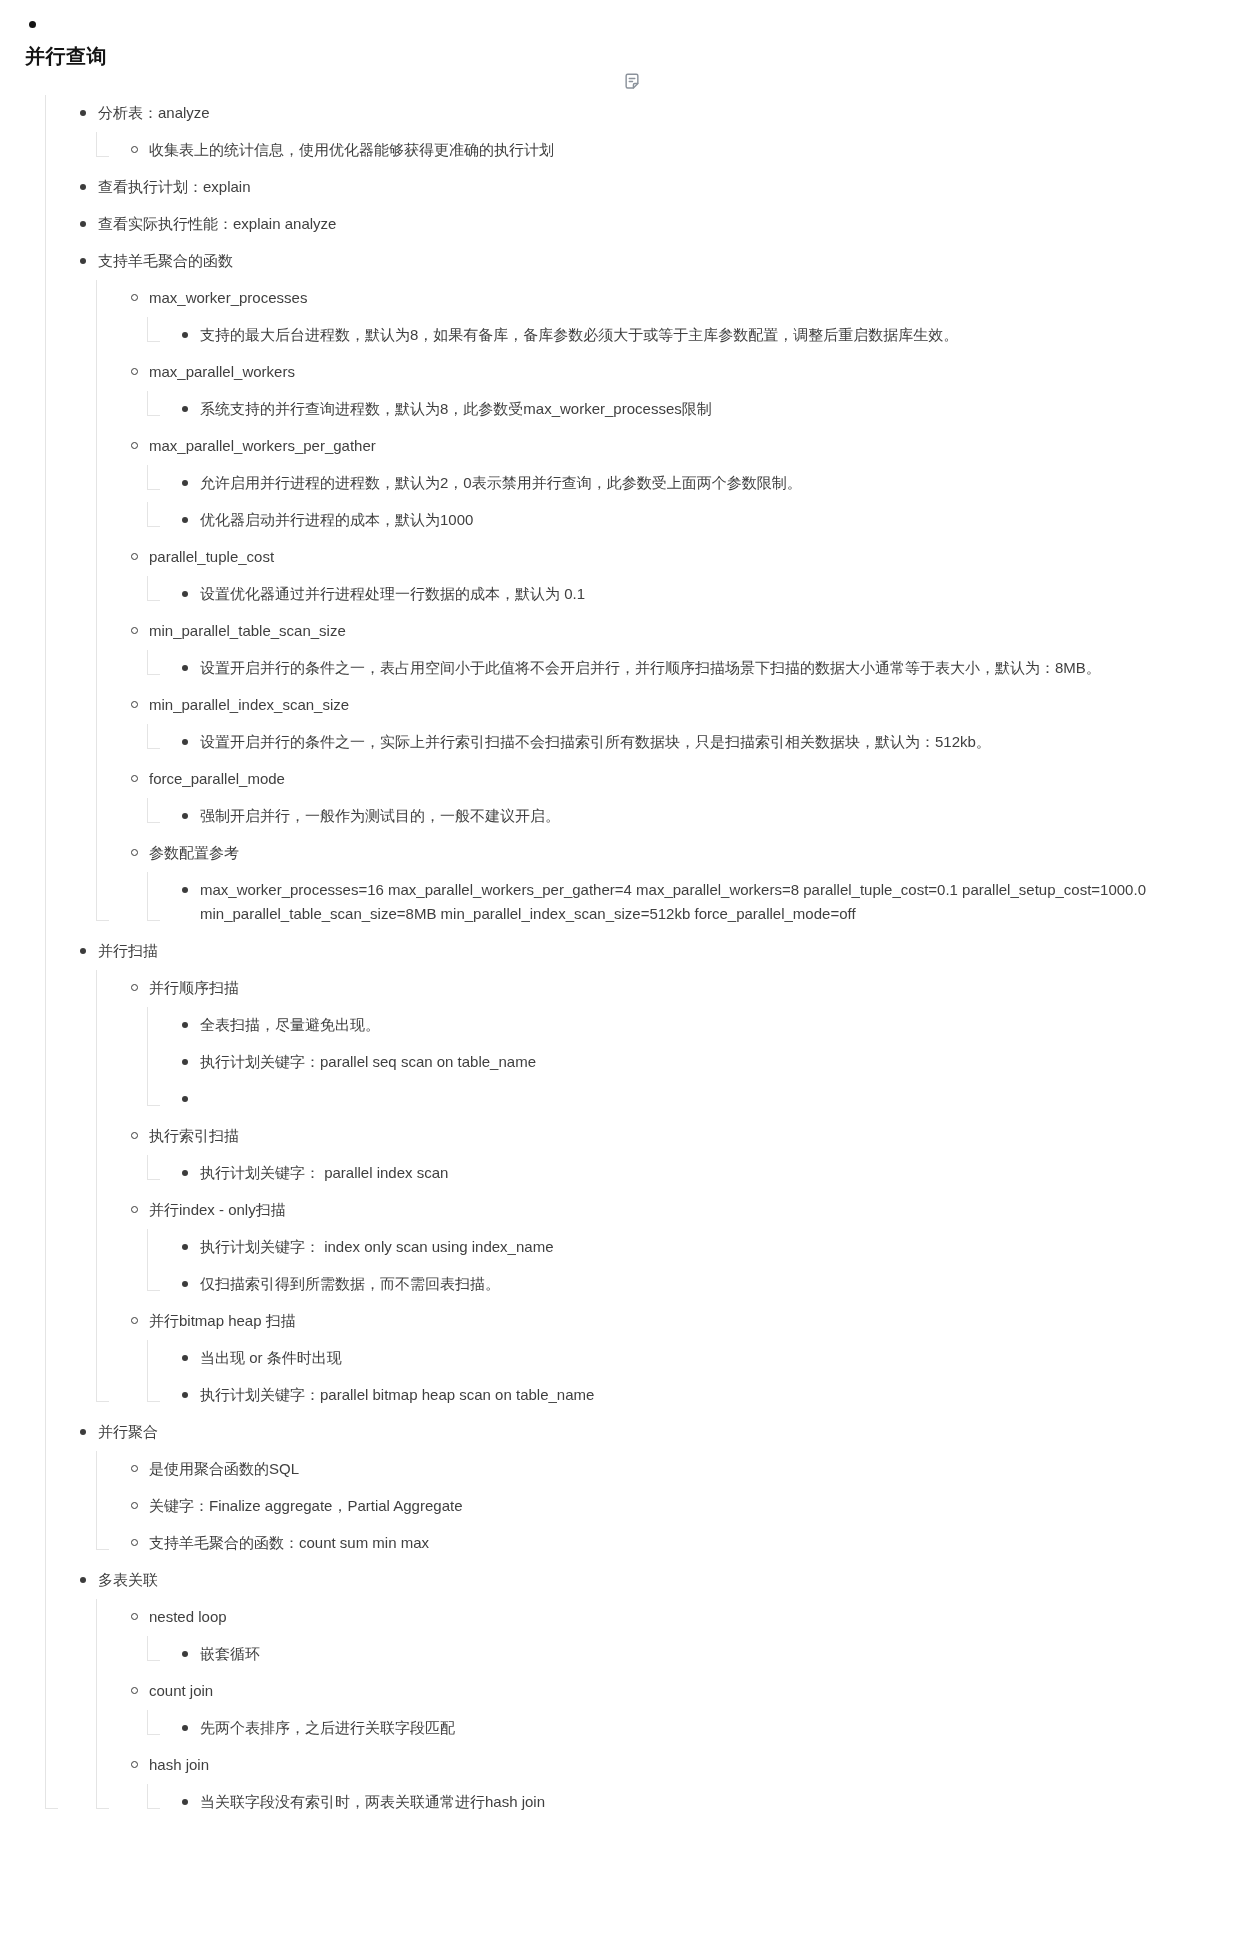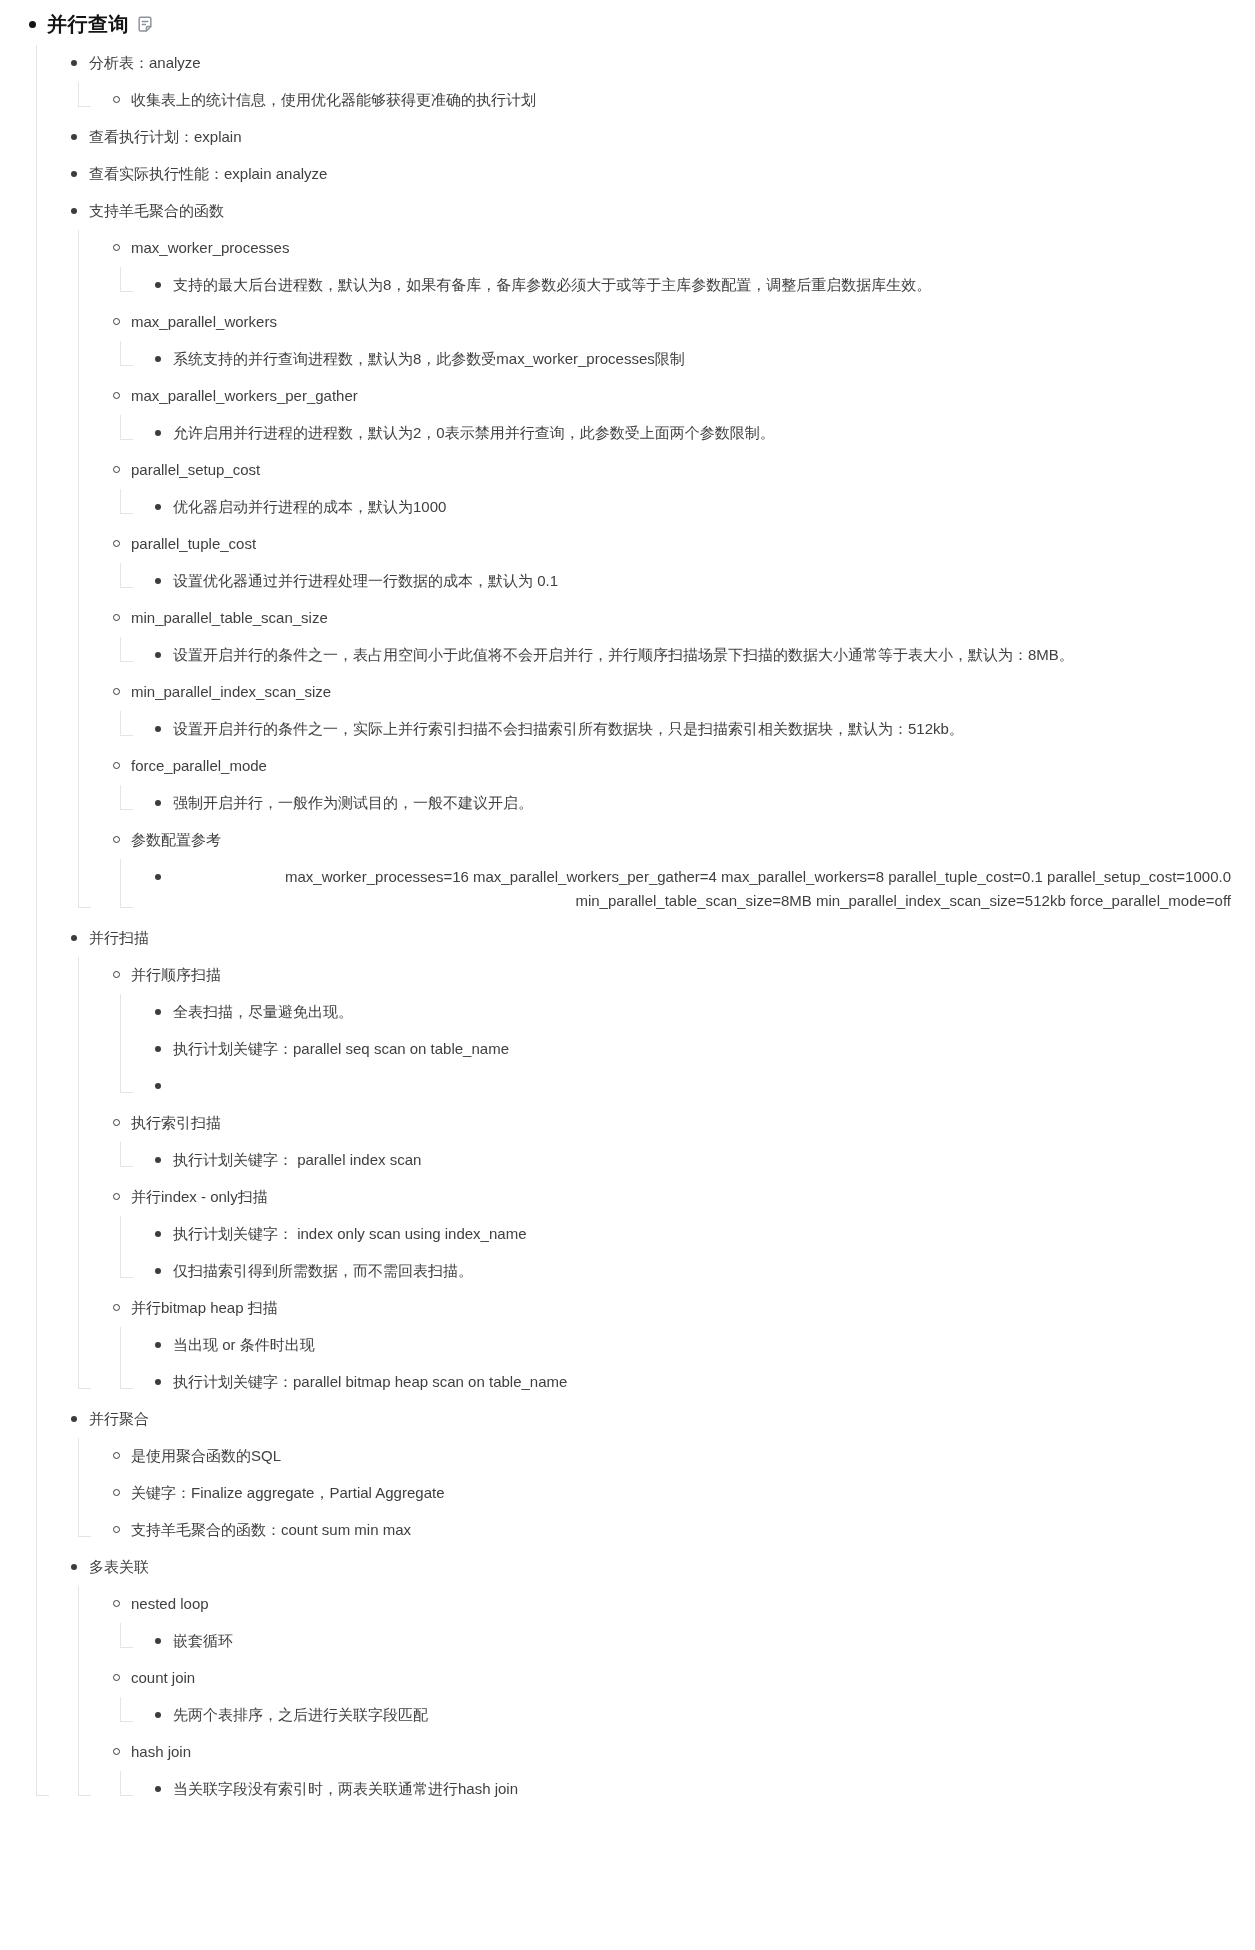--- a/index.html
+++ b/index.html
@@ -20,31 +20,30 @@
     padding:6.5px 0;
     font-size:15px; line-height:24px;
   }
   .txt{color:var(--text); word-break:break-word;}
   
   .bullet{flex:none; width:14px; height:24px; margin-right:8px;
           display:flex; align-items:center; justify-content:center;}
   .bullet i{display:block; width:6px; height:6px; border-radius:50%; background:var(--bullet);}
   .b-circle i{width:5px; height:5px; background:transparent; border:1.5px solid var(--bullet);}
   
-  .title-row{padding:2px 0 4px; line-height:32px;}
+  .title-row{padding:2px 0 4px; line-height:32px;flex-direction:column;}
   .title-row .bullet{height:32px;}
   .title-row .bullet i{width:7px; height:7px; background:var(--title);}
   .title-txt{font-size:20px; font-weight:700; color:var(--title); letter-spacing:.5px;}
   .doc-icon{flex:none; margin-left:7px; align-self:center; display:flex;}
   
   .children{
     position:relative;
-    margin-left:11px;
+    margin-left:20px;
     padding-left:31px;
-    text-align:right;
   }
   .children::before{
     content:""; position:absolute; left:0; top:1px; bottom:11px; width:1px;
     background:var(--guide);
   }
   .children::after{
     content:""; position:absolute; left:0; bottom:11px; width:13px; height:1px;
     background:var(--guide);
   }
 </style>
@@ -158,26 +157,20 @@
                   <div class="row">
                     <span class="bullet b-disc">
                       <i></i>
                     </span>
                     <span class="txt">允许启用并行进程的进程数，默认为2，0表示禁用并行查询，此参数受上面两个参数限制。</span>
                   </div>
                 </div>
               </div>
             </div>
             <div class="node">
-              <div class="row">
-                <span class="bullet b-circle">
-                  <i></i>
-                </span>
-                <span class="txt">parallel_setup_cost</span>
-              </div>
               <div class="children">
                 <div class="node">
                   <div class="row">
                     <span class="bullet b-disc">
                       <i></i>
                     </span>
                     <span class="txt">优化器启动并行进程的成本，默认为1000</span>
                   </div>
                 </div>
               </div>

